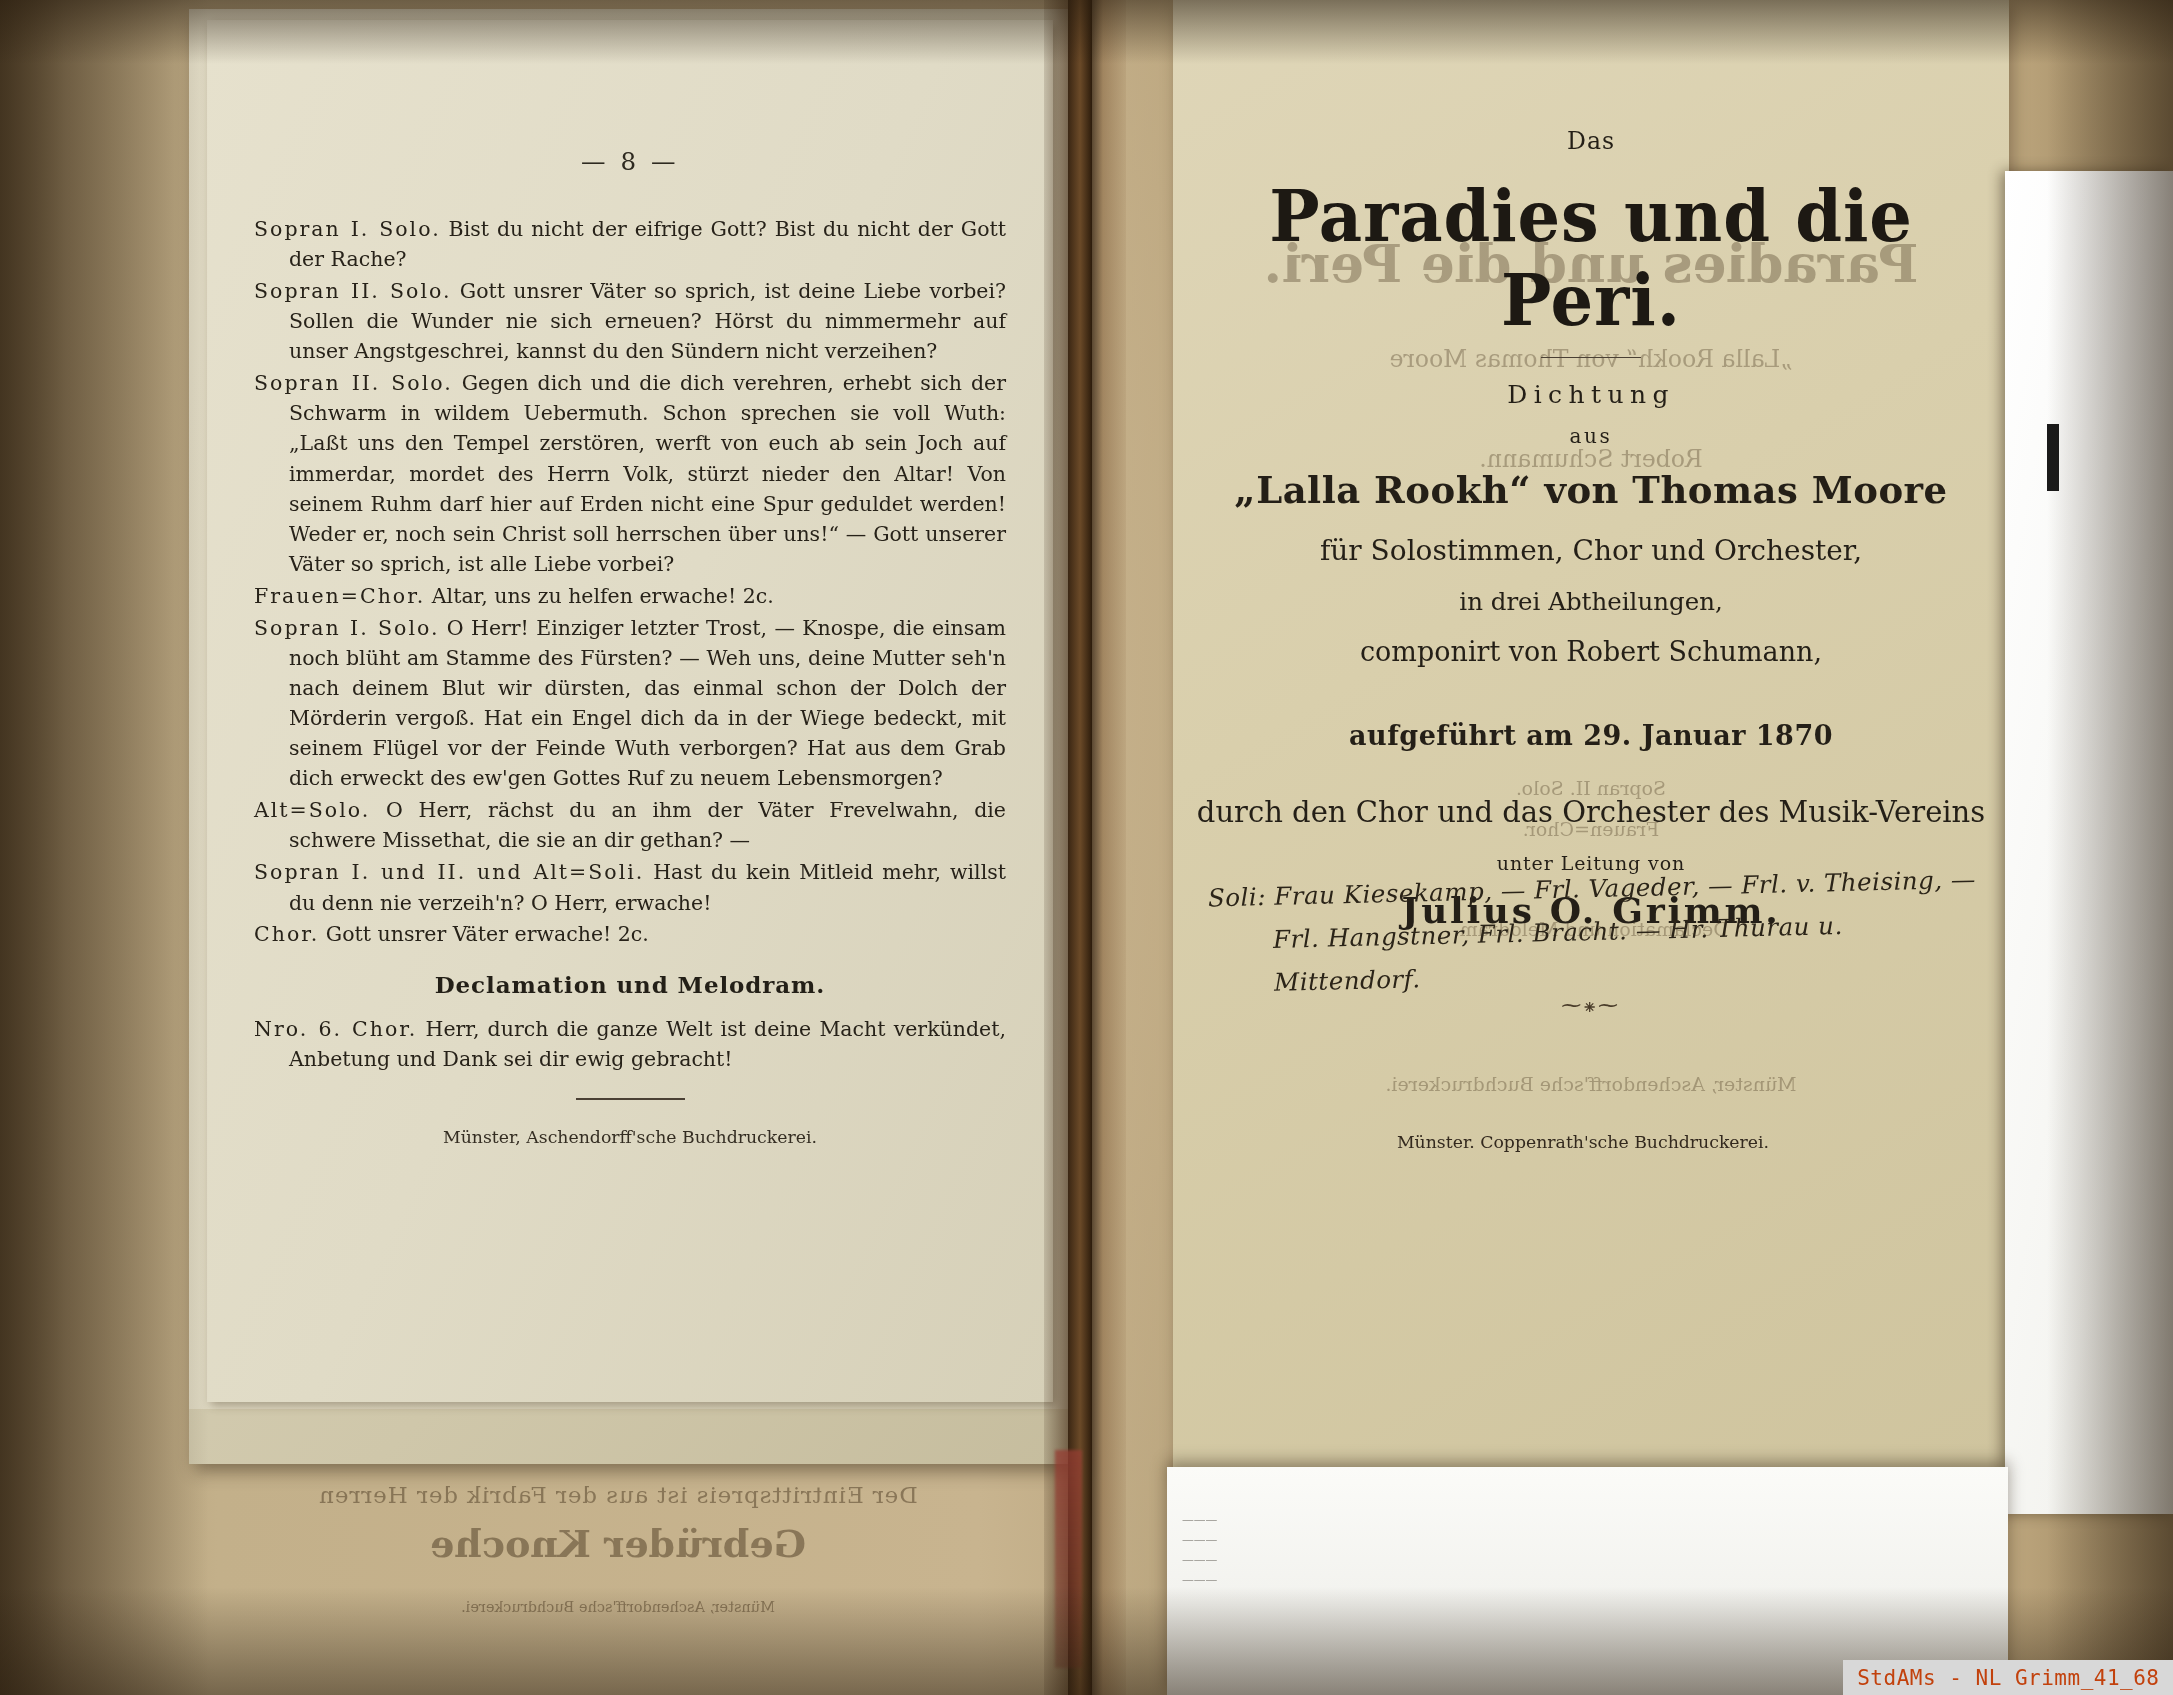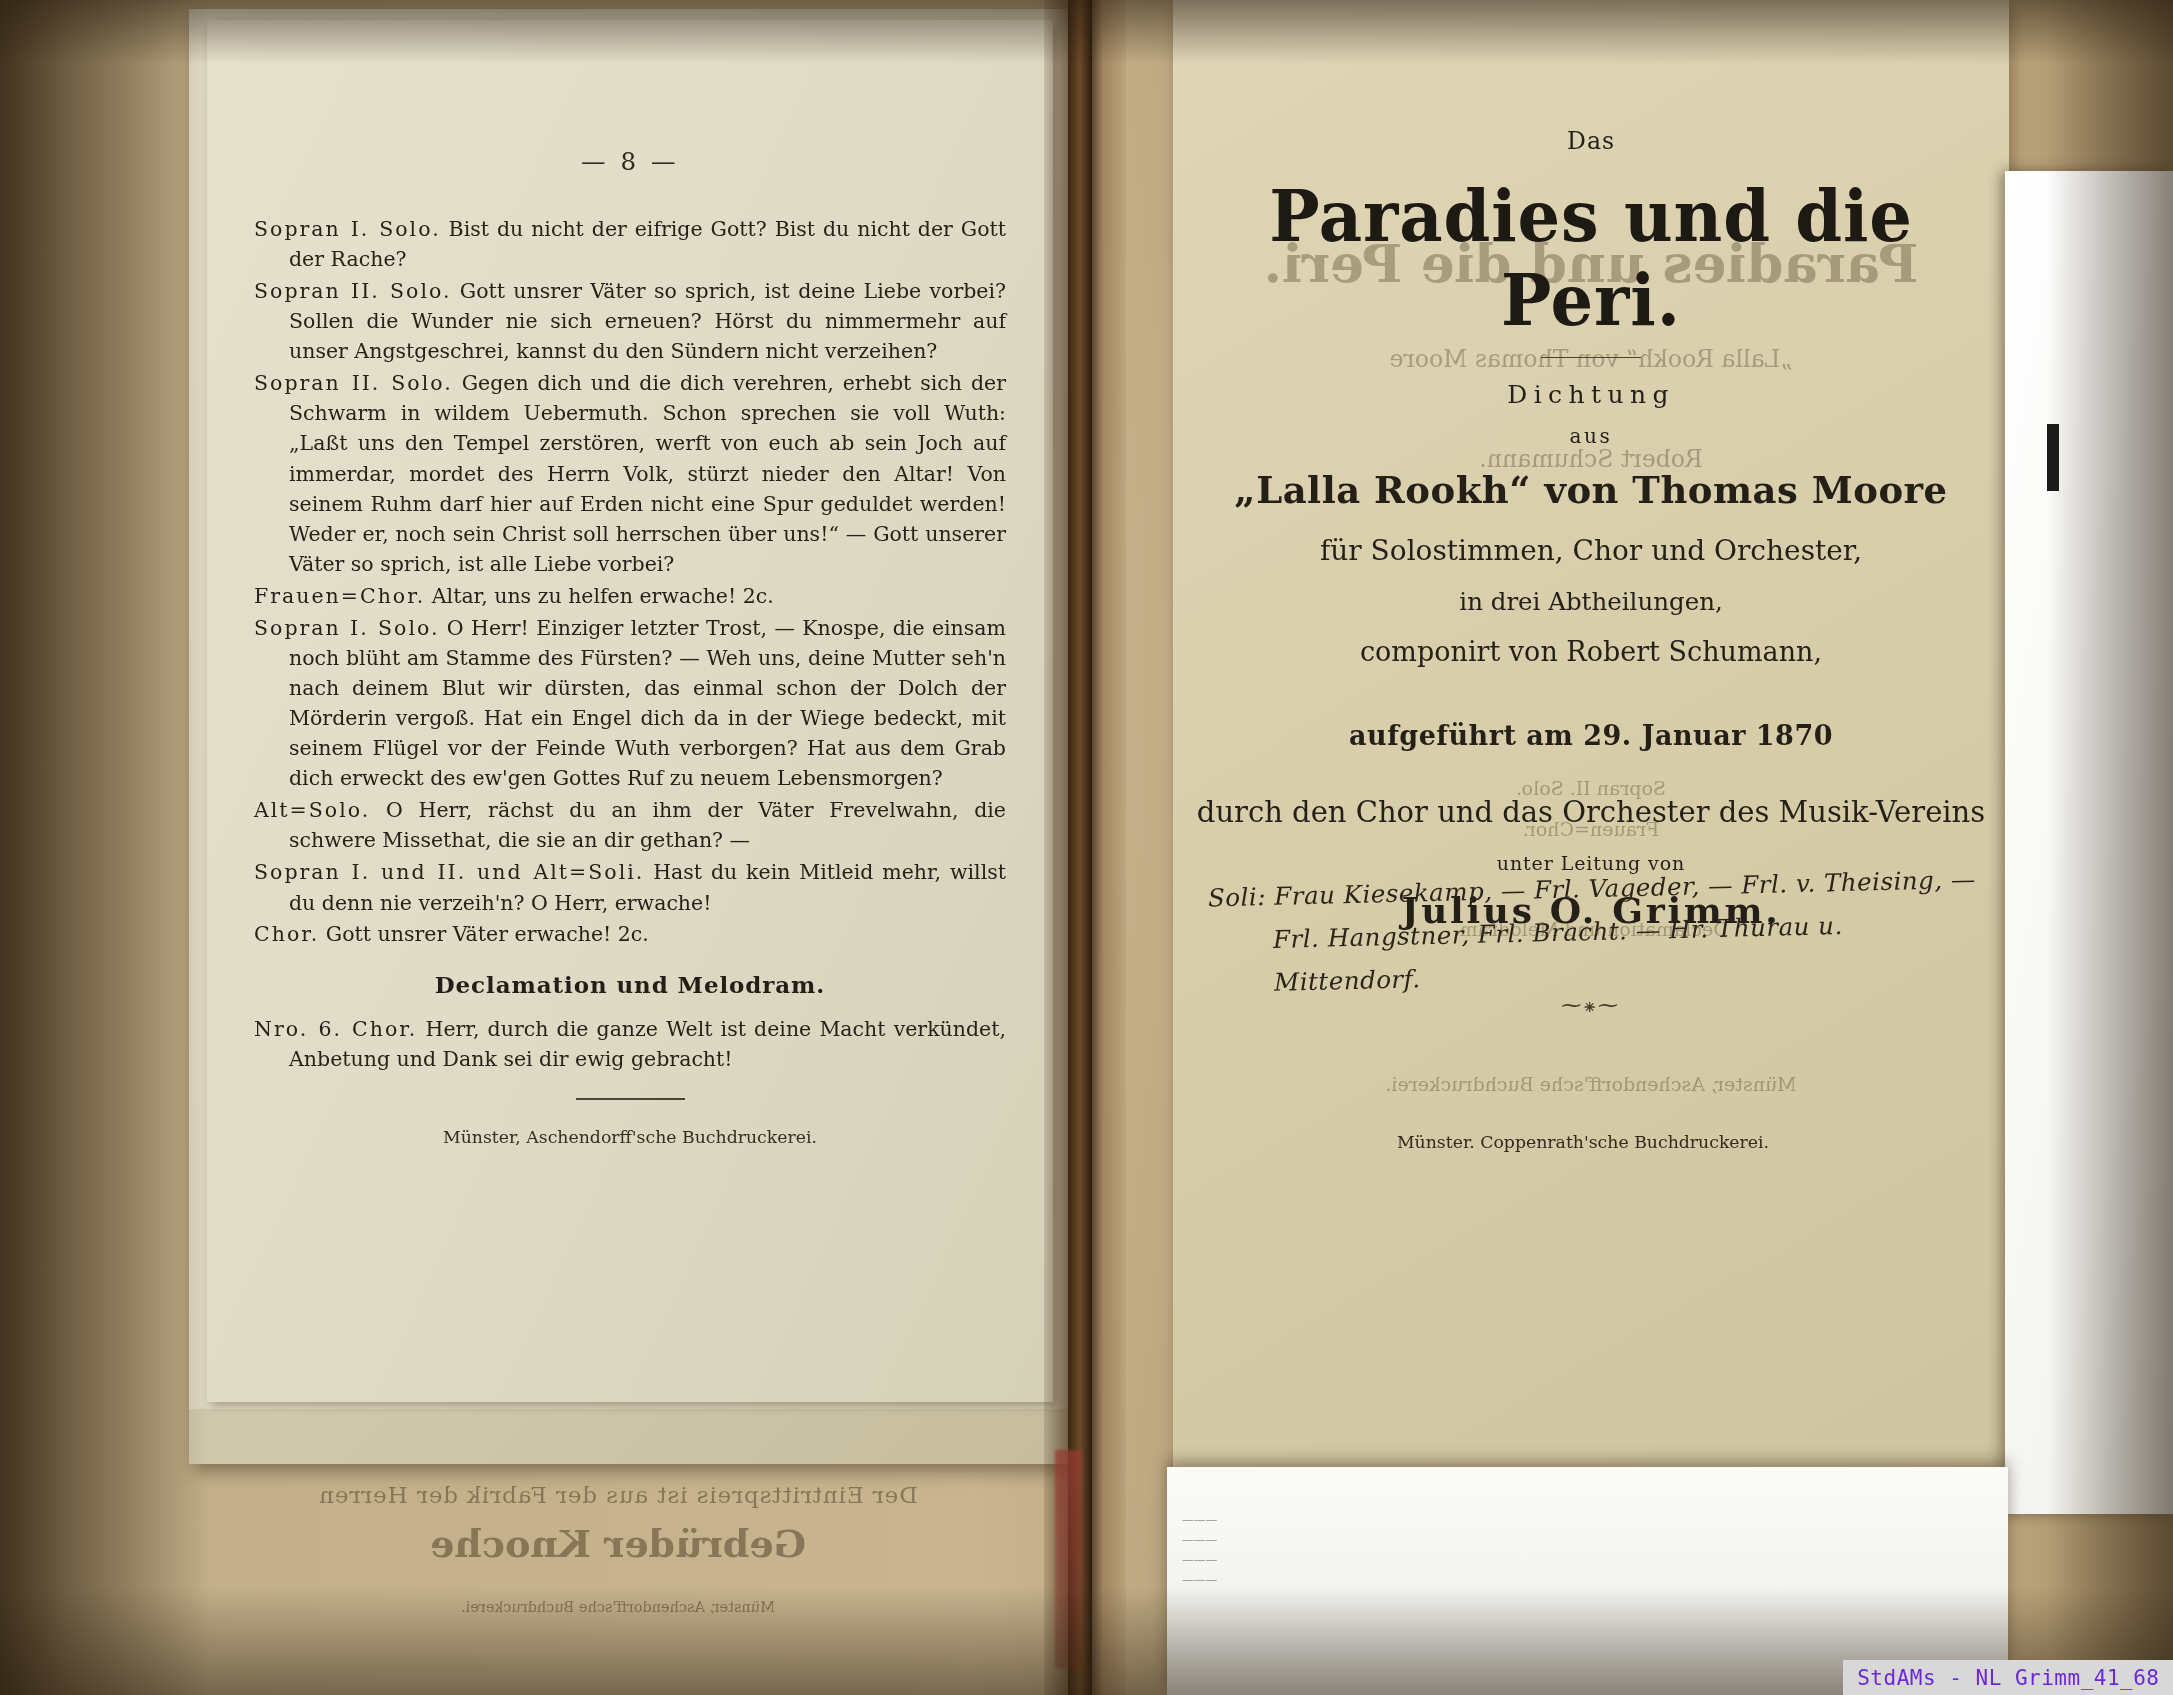--- a/index.html
+++ b/index.html
@@ -282,21 +282,21 @@
   }
   .board-ghost .g1 { font-size: 23px; letter-spacing: 0.9px; }
   .board-ghost .g2 { font-size: 38px; font-weight: bold; margin-top: 12.7px; }
   .board-ghost .g3 { font-size: 14.5px; margin-top: 33px; }
 
   
   #caption {
     position: absolute;
     right: 0; bottom: 0;
     background: #d8d8d8;
-    color: #6d28d9;
+    color: #c2410c;
     font-family: "DejaVu Sans Mono", monospace;
     font-size: 21px;
     padding: 5.5px 14.5px 6.4px 14.5px;
     letter-spacing: 0.5px;
   }
 </style>
 </head>
 <body>
 
 <div id="scan">

